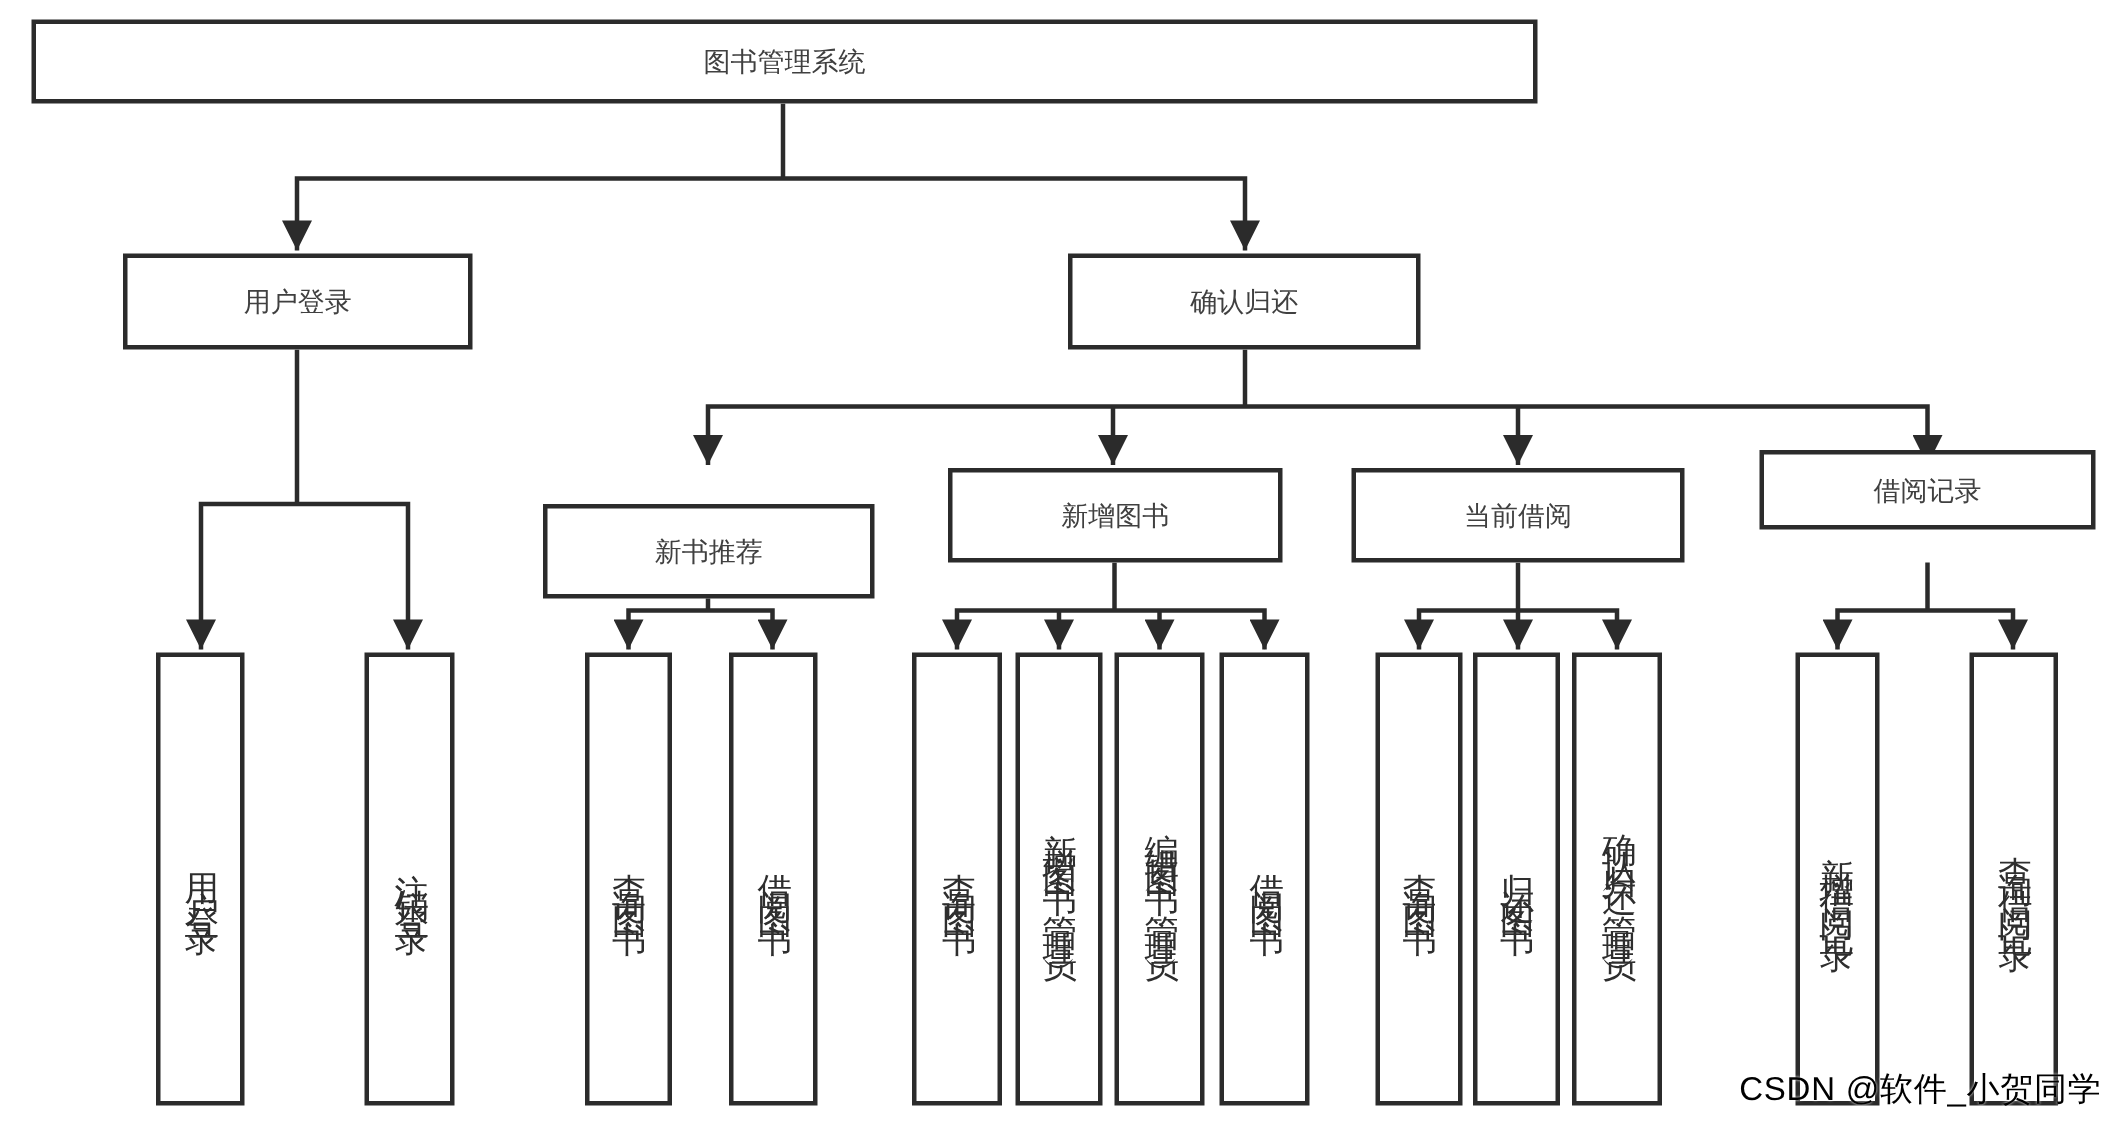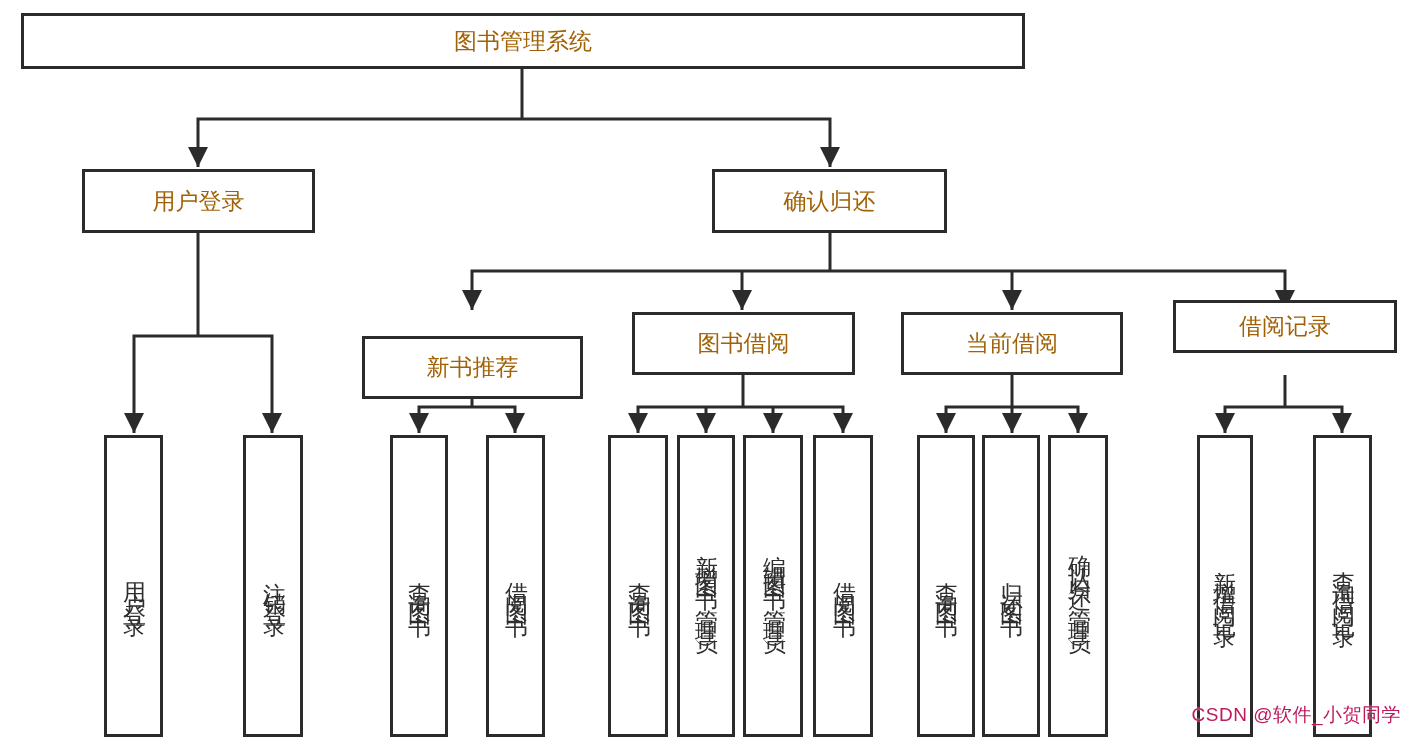--- a/index.html
+++ b/index.html
@@ -5,32 +5,32 @@
   html,body { margin:0; padding:0; background:#ffffff; }
   body { font-family:"Liberation Sans","DejaVu Sans",sans-serif; }
   .canvas {
     position:relative; width:1405px; height:747px; background:#ffffff; overflow:hidden;
   }
   .connectors { position:absolute; left:0; top:0; width:1405px; height:747px; }
   .box {
     position:absolute; box-sizing:border-box;
     border:3px solid #2b2b2b; background:#ffffff;
     display:flex; align-items:center; justify-content:center;
-    font-size:23px; color:#a16207; white-space:nowrap;
+    font-size:18px; color:#404040; white-space:nowrap;
   }
   .leaf {
     position:absolute; top:435px; height:302px; box-sizing:border-box;
     border:3px solid #2b2b2b; background:#ffffff;
     writing-mode:vertical-rl; text-orientation:mixed;
     text-align:center; line-height:50px;
     font-size:23px; letter-spacing:11px; color:#2e2e2e;
   }
   .watermark {
-    position:absolute; right:4px; bottom:19px;
-    font-size:19px; color:#be185d; letter-spacing:0.5px;
+    position:absolute; right:4px; bottom:6px;
+    font-size:22px; color:#000000; letter-spacing:0.5px;
     text-shadow:0 0 2px #ffffff;
   }
 </style>
 </head>
 <body>
 
 <div class="canvas">
 
   <svg class="connectors" viewBox="0 0 1405 747" xmlns="http://www.w3.org/2000/svg">
     <defs>
@@ -67,21 +67,21 @@
       <path d="M1225,433 V407 H1342 V433" marker-start="url(#arw)" marker-end="url(#arw)"></path>
     </g>
   </svg>
 
   <div class="box" style="left:21px; top:13px; width:1004px; height:56px;">图书管理系统</div>
 
   <div class="box" style="left:82px; top:169px; width:233px; height:64px;">用户登录</div>
   <div class="box" style="left:712px; top:169px; width:235px; height:64px;">确认归还</div>
 
   <div class="box" style="left:362px; top:312px; width:221px; height:63px;margin-top:24px;">新书推荐</div>
-  <div class="box" style="left:632px; top:312px; width:223px; height:63px;">图书借阅</div>
+  <div class="box" style="left:632px; top:312px; width:223px; height:63px;">新增图书</div>
   <div class="box" style="left:901px; top:312px; width:222px; height:63px;">当前借阅</div>
   <div class="box" style="left:1173px; top:300px; width:224px; height:53px;">借阅记录</div>
 
   <div class="leaf" style="left:104px; width:59px;">用户登录</div>
   <div class="leaf" style="left:243px; width:60px;">注销登录</div>
 
   <div class="leaf" style="left:390px; width:58px;">查询图书</div>
   <div class="leaf" style="left:486px; width:59px;">借阅图书</div>
 
   <div class="leaf" style="left:608px; width:60px;">查询图书</div>

